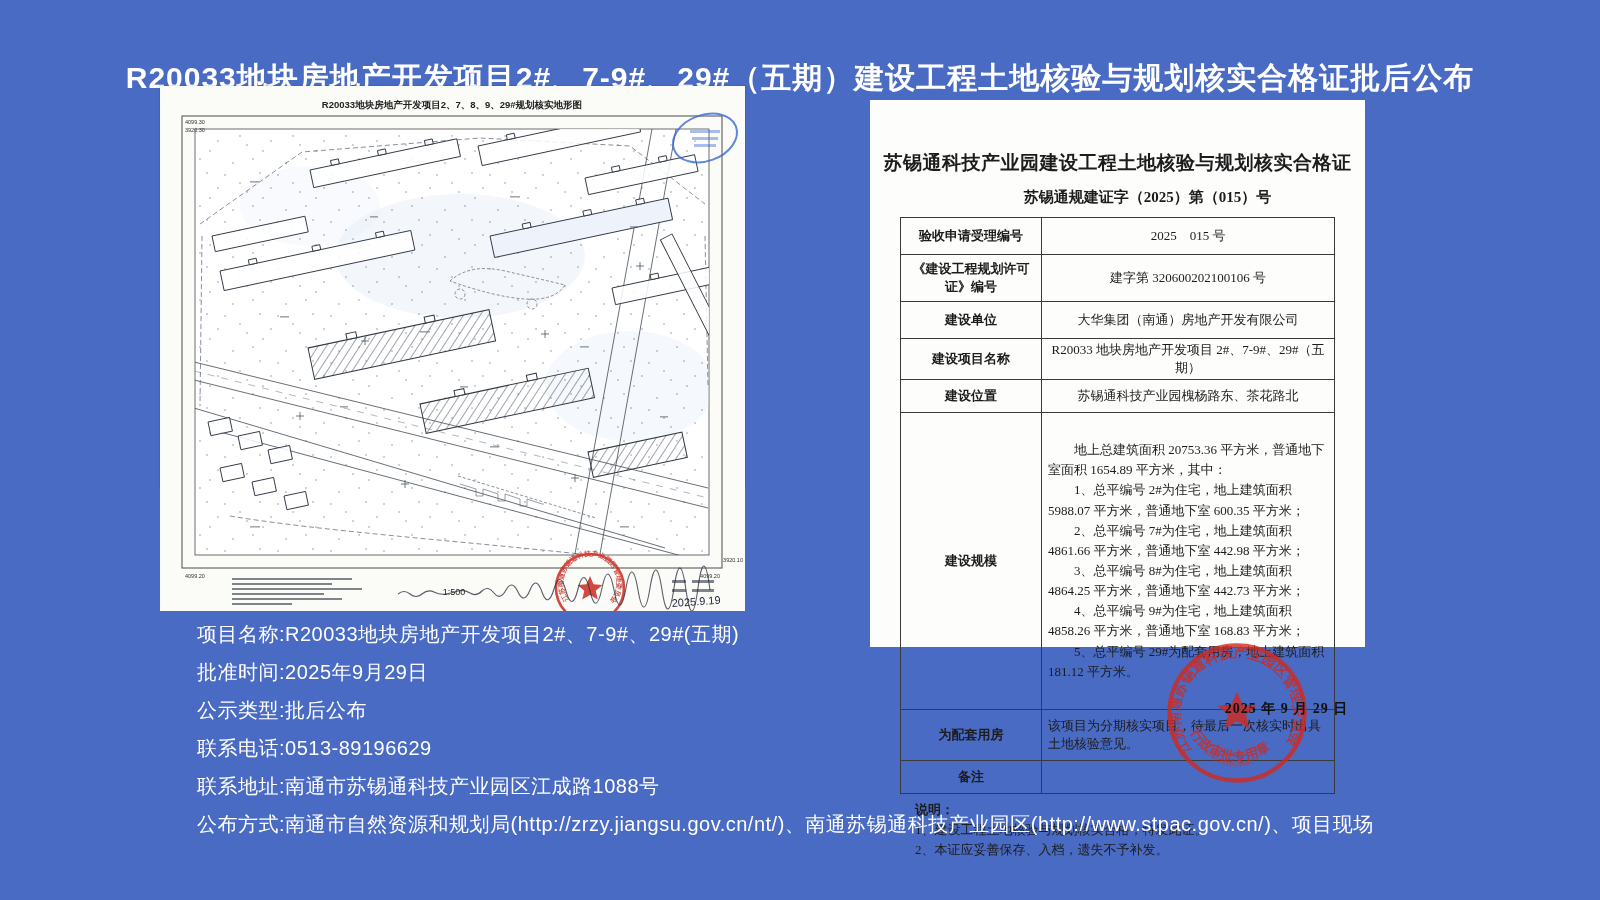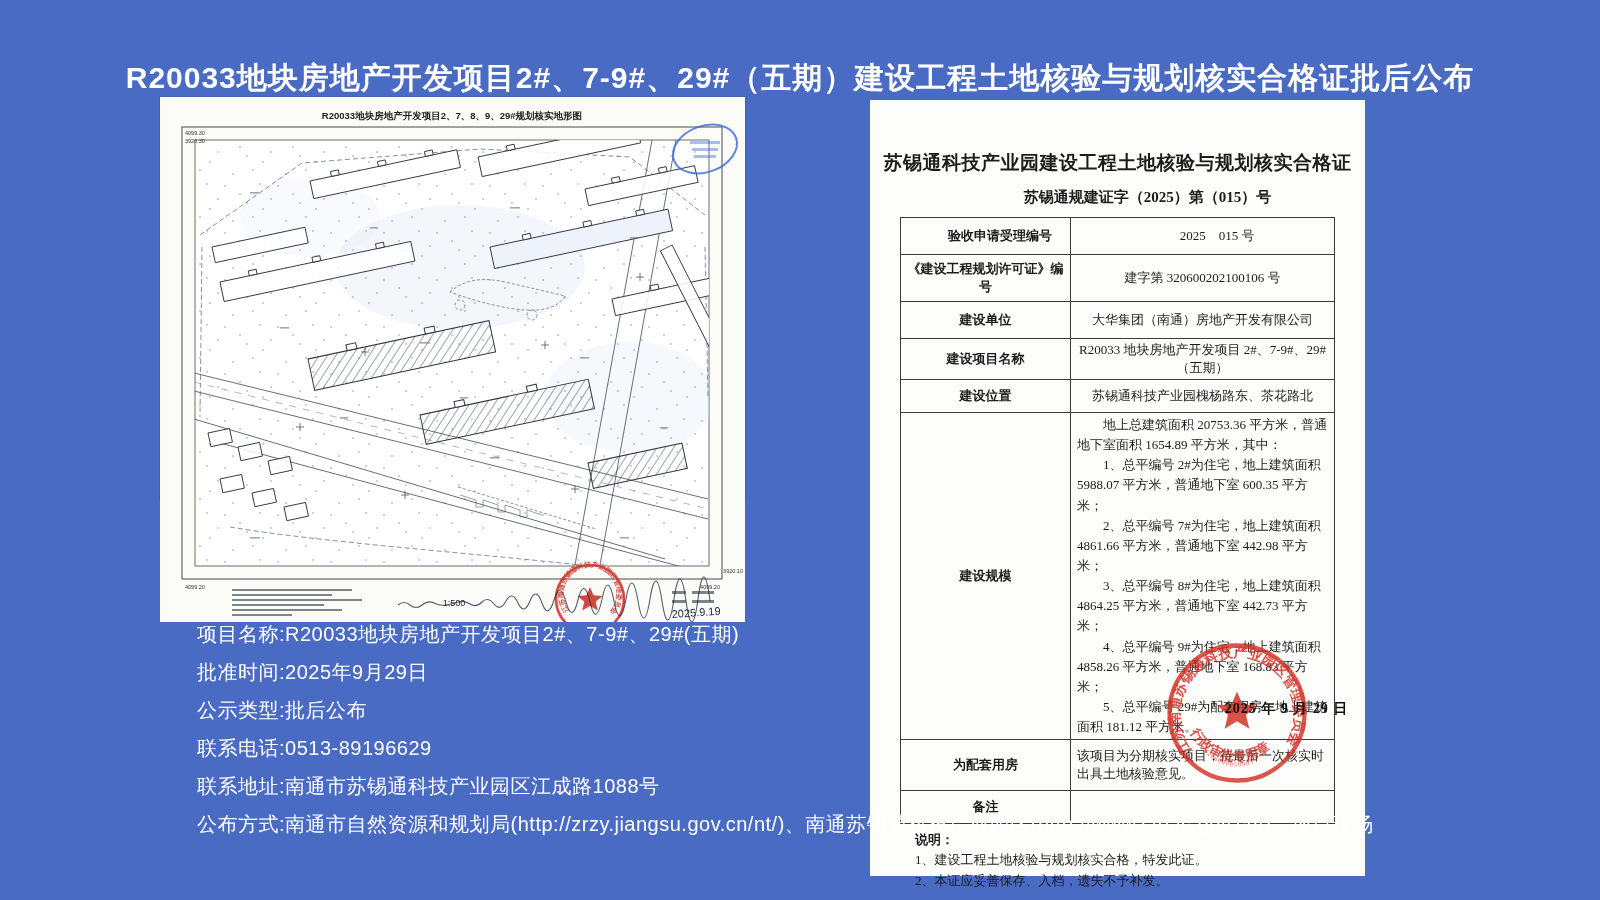--- a/index.html
+++ b/index.html
@@ -13,28 +13,28 @@
 
   
   .page-title{
     position:absolute;top:58px;left:0;width:100%;
     text-align:center;color:#ffffff;
     font-size:30px;font-weight:bold;letter-spacing:1px;
   }
 
   
   .map-panel{
-    position:absolute;left:160px;top:97px;width:585px;height:402px;
+    position:absolute;left:160px;top:86px;width:585px;height:402px;
     background:#fbfbf8;box-shadow:0 0 0 1px rgba(0,0,0,.08);
   }
   .map-panel svg{display:block;}
 
   
   .cert-panel{
-    position:absolute;left:870px;top:100px;width:495px;height:776px;
+    position:absolute;left:870px;top:100px;width:495px;height:547px;
     background:#fdfdfc;color:#1c1c1c;
     font-family:"Liberation Serif","DejaVu Serif",serif;
   }
   .cert-title{
     padding-top:50px;text-align:center;
     font-size:19px;font-weight:bold;letter-spacing:.5px;
   }
   .cert-docno{
     margin-top:12px;text-align:center;font-size:15px;font-weight:bold;
     transform:translateX(30px);
@@ -42,21 +42,21 @@
   table.cert-table{
     margin:10px auto 0 auto;width:435px;border-collapse:collapse;
     font-size:13px;
   }
   table.cert-table td{
     border:1px solid #3a3a3a;padding:2px 6px;vertical-align:middle;
   }
   td.lbl{width:128px;text-align:center;font-weight:bold;}
   td.val{text-align:center;}
   td.val.left{text-align:left;}
-  tr.r1 td{height:32px;padding-left:35px;}
+  tr.r1 td{height:32px;}
   tr.r2 td{height:42px;}
   tr.r3 td{height:32px;}
   tr.r4 td{height:32px;}
   tr.r5 td{height:28px;}
   tr.r6 td{height:292px;}
   tr.r7 td{height:46px;}
   tr.r8 td{height:28px;}
   .scale-cell p{margin:0;text-indent:2em;line-height:1.55;}
   .cert-notes{margin:6px 0 0 45px;font-size:13px;line-height:1.55;}
   .cert-notes .nt{font-weight:bold;}

